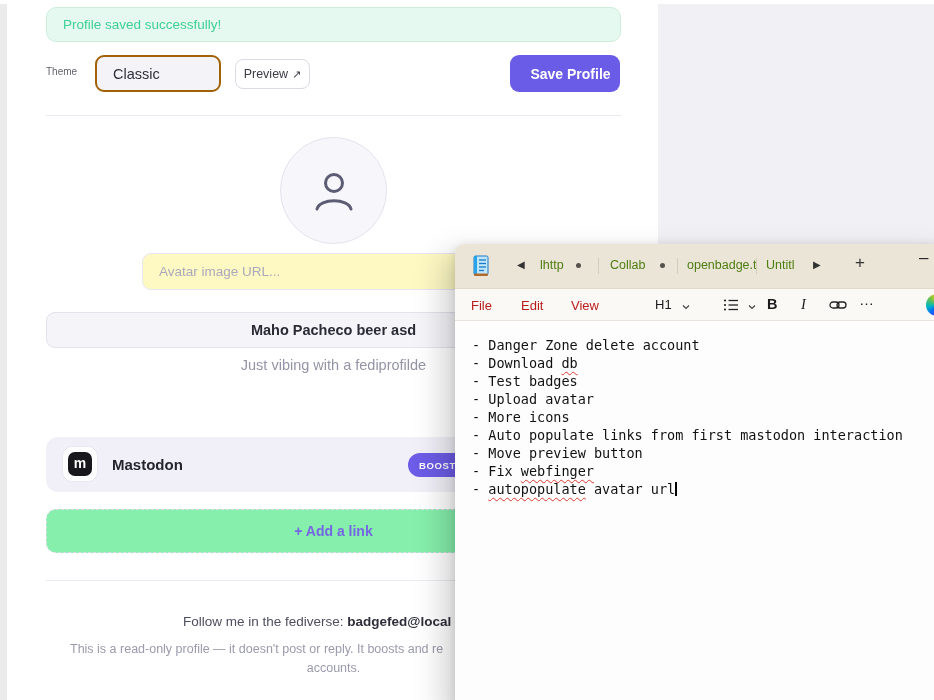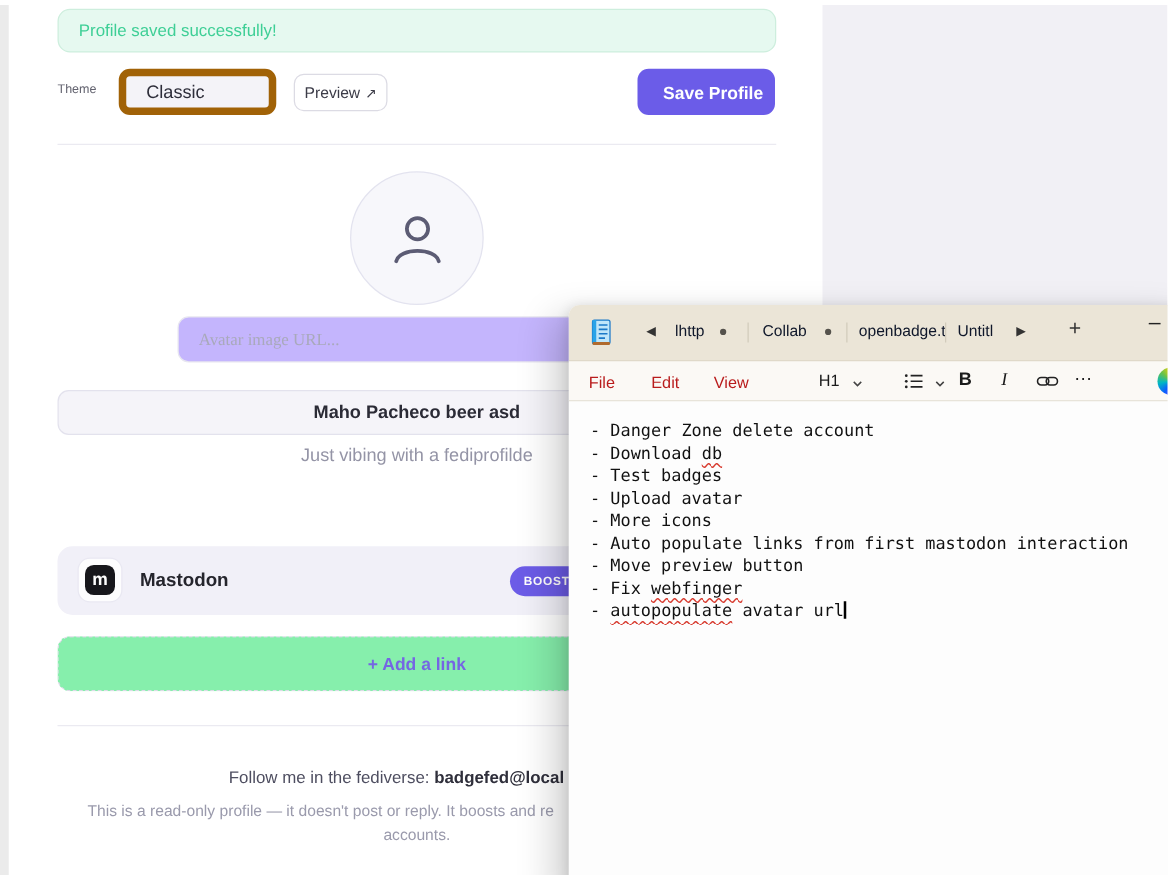--- a/index.html
+++ b/index.html
@@ -12,41 +12,41 @@
   #right-panel  { left:658px; top:4px; width:276px; height:696px; background:#f1f0f5; }
 
   
   #banner { left:46px; top:7px; width:575px; height:35px; background:#e6f9f0;
             border:1px solid #cdeedd; border-radius:10px; display:flex; align-items:center;
             padding-left:16px; color:#3ecf96; font-size:13.5px; font-weight:500; }
 
   
   #theme-label { left:46px; top:66px; font-size:10px; color:#63636f; }
   #theme-select { left:95px; top:55px; width:126px; height:37px; background:#f4f3f8;
-                  border:6px solid #a16207; border-radius:9px; display:flex; align-items:center;
+                  border:2px solid #a16207; border-radius:9px; display:flex; align-items:center;
                   padding-left:16px; font-size:14.5px; color:#2e2e3a; cursor:pointer; }
   #preview-btn { left:235px; top:59px; width:75px; height:30px; background:#fff;
                  border:1px solid #dcdbe4; border-radius:8px; display:flex; align-items:center;
                  justify-content:center; gap:4px; font-size:12.5px; color:#3c3c48; cursor:pointer; }
   #preview-btn .arr { font-size:11px; color:#3c3c48; }
   #save-btn { left:510px; top:55px; width:110px; height:37px; background:#6b5ce8; border:none;
               border-radius:9px; color:#fff; font-weight:bold; font-size:14px; display:flex;
               align-items:center; justify-content:center; cursor:pointer;
               font-family:"Liberation Sans", sans-serif;padding-left:11px; }
 
   .hr { left:46px; width:575px; height:1px; background:#ebeaf1; }
   #hr1 { top:115px; } #hr2 { top:580px; }
 
   
   #avatar-circle { left:280px; top:137px; width:107px; height:107px; border-radius:50%;
                    background:#f7f7fb; border:1.5px solid #e3e3ef; display:flex;
                    align-items:center; justify-content:center; }
-  #avatar-input { left:142px; top:253px; width:384px; height:37px; background:#c4b5fd;
+  #avatar-input { left:142px; top:253px; width:384px; height:37px; background:#fef9c3;
                   border:1px solid #e7e6f0; border-radius:9px; padding-left:16px;
-                  font-size:13.5px; color:#5a5a6e; font-family:Liberation Serif, serif; }
+                  font-size:13.5px; color:#5a5a6e; font-family:Liberation Sans, sans-serif; }
   #avatar-input::placeholder { color:#a9a9bb; }
 
   #name-field { left:46px; top:312px; width:575px; height:36px; background:#f5f4f9;
                 border:1px solid #e3e2ed; border-radius:9px; text-align:center;
                 font-size:14.5px; font-weight:bold; color:#2b2b36;
                 font-family:"Liberation Sans", sans-serif; }
   #bio-line { left:46px; top:357px; width:575px; text-align:center; font-size:14.5px; color:#9494a6; }
 
   
   #link-row { left:46px; top:437px; width:575px; height:55px; background:#f1f0f8;
@@ -77,21 +77,21 @@
   
   #notepad { left:455px; top:244px; width:500px; height:470px; border-radius:9px 0 0 0;
              box-shadow:-12px 10px 30px rgba(0,0,0,.18), 0 2px 10px rgba(0,0,0,.12);
              background:#fdfdfd; overflow:hidden; }
   #np-titlebar { left:0; top:0; width:100%; height:44px; background:#ebe5d7; }
   #np-toolbar  { left:0; top:44px; width:100%; height:33px; background:#fbf9f5;
                  border-top:1px solid #e0d9c9; border-bottom:1px solid #e8e4da; }
   #np-content  { left:0; top:78px; width:100%; height:392px; background:#fdfdfd;
                  padding:15px 0 0 17px; cursor:text; }
 
-  .np-tab-label { position:absolute; top:14px; font-size:12.5px; color:#0f172a; cursor:pointer; }
+  .np-tab-label { position:absolute; top:14px; font-size:12.5px; color:#4d7c0f; cursor:pointer; }
   .np-dot { position:absolute; top:19px; width:5px; height:5px; border-radius:50%;
             background:#55524c; }
   .np-sep { position:absolute; top:14px; width:1px; height:16px; background:#d2ccbc; }
   .np-scroll { position:absolute; top:15px; font-size:10px; color:#333; cursor:pointer; }
   .np-menu { position:absolute; top:7px; font-size:13px; color:#b91c1c; cursor:pointer;
              padding:2px 4px; }
   .np-tool { position:absolute; color:#1b1b1b; cursor:pointer; }
   .chev { position:absolute; top:13px; }
 
   #np-newtab { left:400px; top:9px; font-size:17px; color:#333; position:absolute; cursor:pointer; }

